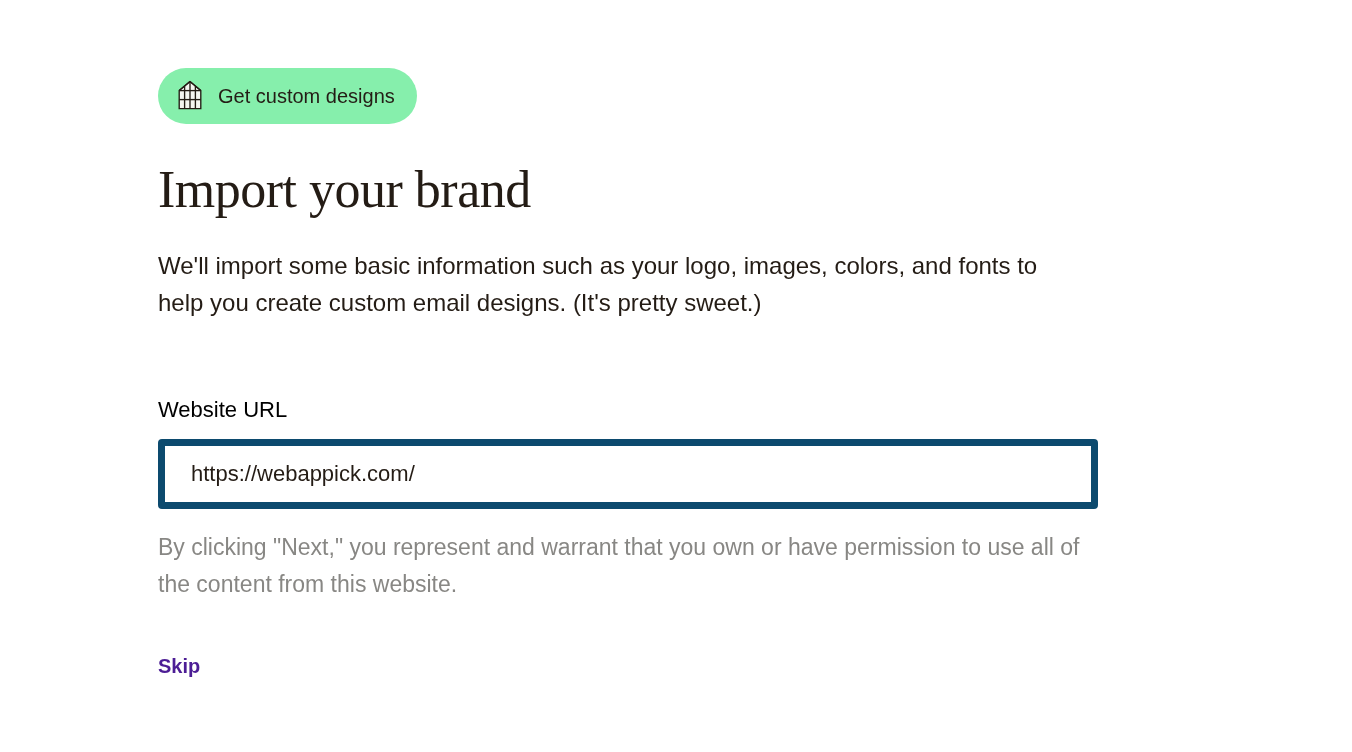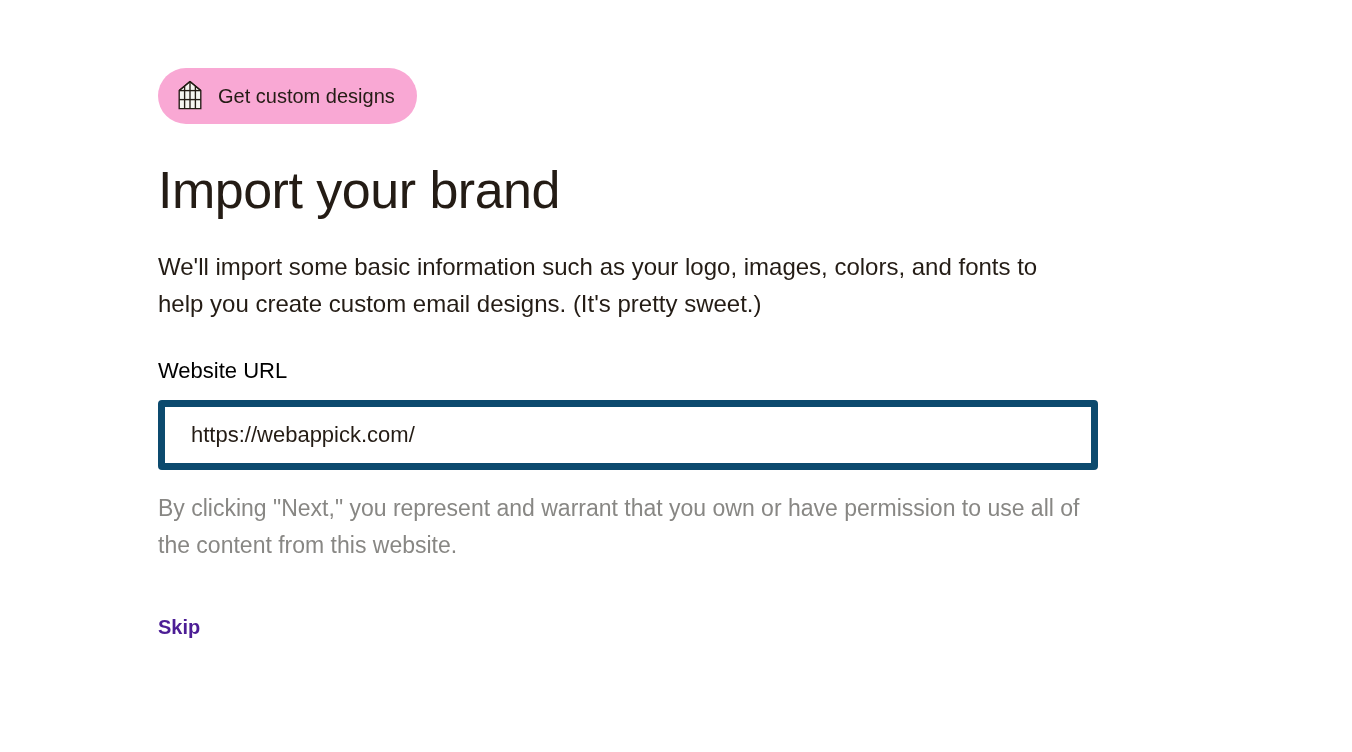--- a/index.html
+++ b/index.html
@@ -17,54 +17,54 @@
     }
     
     .container {
       max-width: 950px;
     }
     
     .badge {
       display: inline-flex;
       align-items: center;
       gap: 10px;
-      background: #f9a8d4;
+      background: #86efac;
       border-radius: 28px;
       padding: 10px 22px 10px 14px;
       margin-bottom: 36px;
     }
     
     .badge-icon {
       width: 36px;
       height: 36px;
       display: flex;
       align-items: center;
       justify-content: center;
     }
     
     .badge-text {
       font-size: 20px;
       color: #241c15;
       font-weight: 400;
     }
     
     .heading {
-      font-family: Liberation Sans, sans-serif;
+      font-family: Liberation Serif, serif;
       font-size: 52px;
       font-weight: 500;
       color: #241c15;
       margin-bottom: 28px;
       letter-spacing: -0.5px;
     }
     
     .description {
       font-size: 24px;
       line-height: 1.55;
       color: #241c15;
-      margin-bottom: 36px;
+      margin-bottom: 76px;
       max-width: 920px;
     }
     
     .form-label {
       display: block;
       font-size: 22px;
       font-weight: 500;
       color: #000000;
       margin-bottom: 16px;
     }

